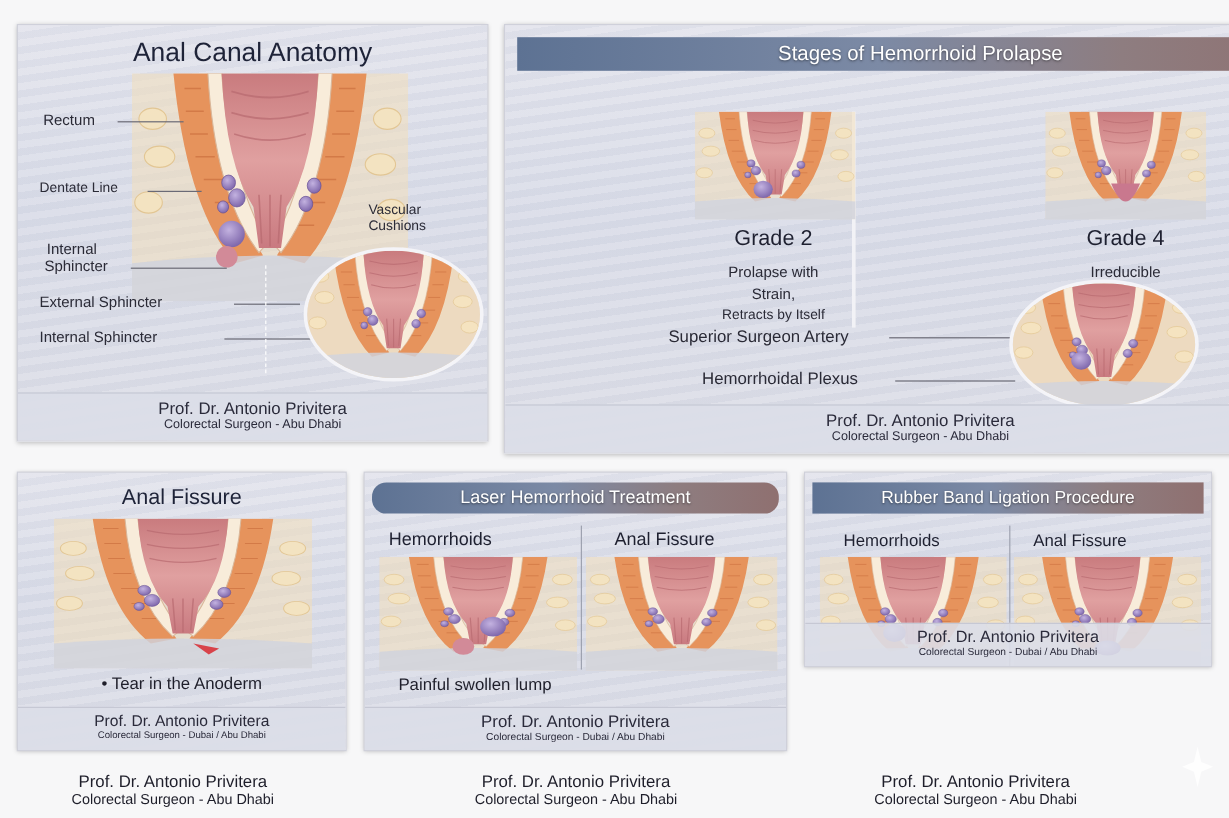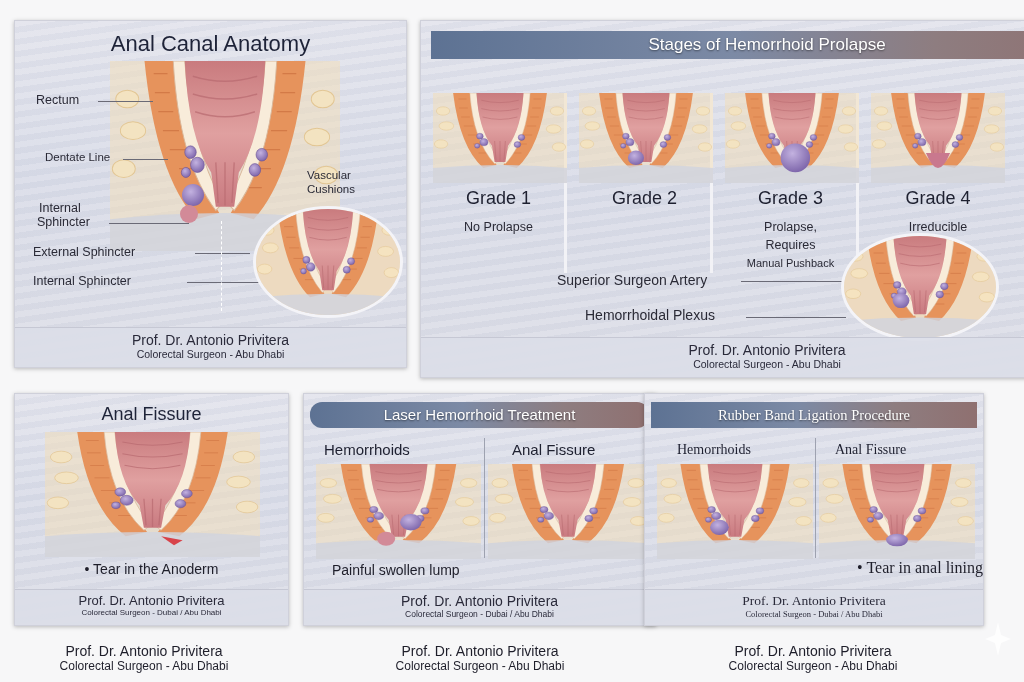--- a/index.html
+++ b/index.html
@@ -77,21 +77,21 @@
   <svg class="illus" style="left:95px;top:40px;width:230px;height:190px;" viewBox="0 0 200 150" preserveAspectRatio="none">
       <use href="#anatomy"></use>
     </svg>
   <svg class="illus" style="left:160px;top:160px;width:40px;height:45px;" viewBox="0 0 40 45">
       <circle cx="18" cy="14" r="11" fill="url(#gVein)"></circle>
       <circle cx="14" cy="33" r="9" fill="#d28a98"></circle>
     </svg>
 
   <span class="label" style="left:21px;top:72px;">Rectum</span>
   <div class="leader" style="left:83px;top:80px;width:55px;"></div>
-  <span class="label" style="left:30px;top:130px;font-size:11.5px;">Dentate Line</span>
+  <span class="label" style="left:18px;top:130px;font-size:11.5px;">Dentate Line</span>
   <div class="leader" style="left:108px;top:138px;width:45px;"></div>
   <span class="label" style="left:24px;top:180px;">Internal</span>
   <span class="label" style="left:22px;top:194px;">Sphincter</span>
   <div class="leader" style="left:94px;top:202px;width:80px;"></div>
   <span class="label" style="left:292px;top:148px;font-size:11.5px;text-align:right;">Vascular</span>
   <span class="label" style="left:292px;top:162px;font-size:11.5px;">Cushions</span>
   <span class="label" style="left:18px;top:224px;">External Sphincter</span>
   <div class="leader" style="left:180px;top:232px;width:55px;"></div>
   <span class="label" style="left:18px;top:253px;">Internal Sphincter</span>
   <div class="leader" style="left:172px;top:261px;width:80px;"></div>
@@ -105,46 +105,30 @@
 
   <div class="footer-band" style="height:40px;padding-top:4px;">
     <div class="footer-name" style="font-size:14px;">Prof. Dr. Antonio Privitera</div>
     <div class="footer-sub" style="font-size:10.5px;">Colorectal Surgeon - Abu Dhabi</div>
   </div>
 </div>
 
 <div class="panel" style="left:420px;top:20px;width:694px;height:358px;">
   <div class="banner" style="top:10px;">Stages of Hemorrhoid Prolapse</div>
 
-  <div class="grade-col" style="left:12px;">
-    <svg class="illus" style="left:0;top:0;width:134px;height:90px;" viewBox="0 0 200 150" preserveAspectRatio="none">
-        <use href="#anatomy"></use>
-      </svg>
-    <div class="grade-title">Grade 1</div>
-    <div class="grade-desc">
-      <div>No Prolapse</div>
-    </div>
-  </div>
   <div class="grade-col" style="left:158px;">
     <svg class="illus" style="left:0;top:0;width:134px;height:90px;" viewBox="0 0 200 150" preserveAspectRatio="none">
         <use href="#anatomy"></use>
         <circle cx="85" cy="108" r="12" fill="url(#gVein)"></circle>
       </svg>
     <div class="grade-title">Grade 2</div>
-  </div>
-  <div class="grade-col" style="left:304px;">
-    <svg class="illus" style="left:0;top:0;width:134px;height:90px;" viewBox="0 0 200 150" preserveAspectRatio="none">
-        <use href="#anatomy"></use>
-        <ellipse cx="105" cy="108" rx="22" ry="24" fill="url(#gVein)"></ellipse>
-      </svg>
-    <div class="grade-title">Grade 3</div>
     <div class="grade-desc">
-      <div>Prolapse,</div>
-      <div>Requires</div>
-      <div style="font-size:11px;">Manual Pushback</div>
+      <div>Prolapse with</div>
+      <div>Strain,</div>
+      <div style="font-size:11.5px;">Retracts by Itself</div>
     </div>
   </div>
   <div class="grade-col" style="left:450px;border-right:none;">
     <svg class="illus" style="left:0;top:0;width:134px;height:90px;" viewBox="0 0 200 150" preserveAspectRatio="none">
         <use href="#anatomy"></use>
         <path d="M82 100 Q100 150 118 100 Z" fill="#c9788e"></path>
       </svg>
     <div class="grade-title">Grade 4</div>
     <div class="grade-desc">
       <div>Irreducible</div>
@@ -204,21 +188,21 @@
   <div class="footer-band" style="height:36px;padding-top:3px;">
     <div class="footer-name" style="font-size:14px;">Prof. Dr. Antonio Privitera</div>
     <div class="footer-sub" style="font-size:8.5px;">Colorectal Surgeon -  Dubai / Abu Dhabi</div>
   </div>
 </div>
 <div style="position:absolute;left:350px;top:643px;width:260px;text-align:center;">
   <div style="font-size:14px;color:#1e1e2a;">Prof. Dr. Antonio Privitera</div>
   <div style="font-size:12px;color:#1e1e2a;">Colorectal Surgeon - Abu Dhabi</div>
 </div>
 
-<div class="panel" style="left:644px;top:393px;width:340px;height:233px;font-family:Liberation Serif, serif;">
+<div class="panel" style="left:670px;top:393px;width:340px;height:163px;">
   <div class="banner" style="top:8px;left:6px;right:6px;height:26px;line-height:26px;font-size:14.5px;">Rubber Band Ligation Procedure</div>
   <div style="position:absolute;left:32px;top:48px;font-size:14px;color:#1e2030;">Hemorrhoids</div>
   <div style="position:absolute;left:190px;top:48px;font-size:14px;color:#1e2030;">Anal Fissure</div>
   <div style="position:absolute;left:170px;top:44px;height:120px;border-left:1px solid #9ea2b0;"></div>
   <svg class="illus" style="left:12px;top:70px;width:156px;height:95px;" viewBox="0 0 200 150" preserveAspectRatio="none">
       <use href="#anatomy"></use>
       <circle cx="80" cy="100" r="12" fill="url(#gVein)"></circle>
     </svg>
   <svg class="illus" style="left:174px;top:70px;width:156px;height:95px;" viewBox="0 0 200 150" preserveAspectRatio="none">
       <use href="#anatomy"></use>

